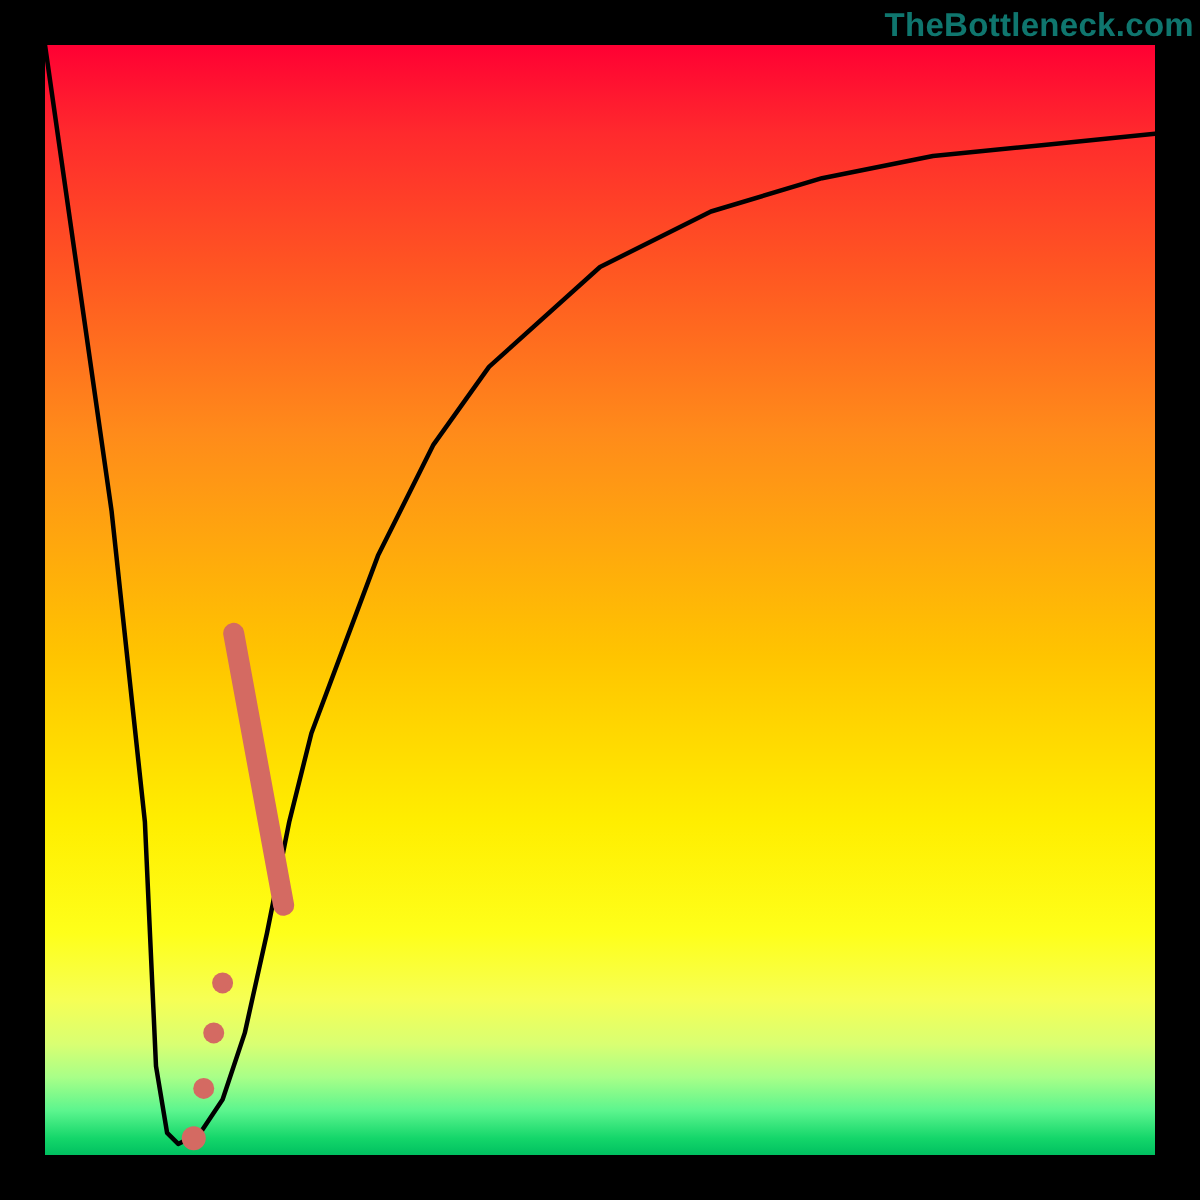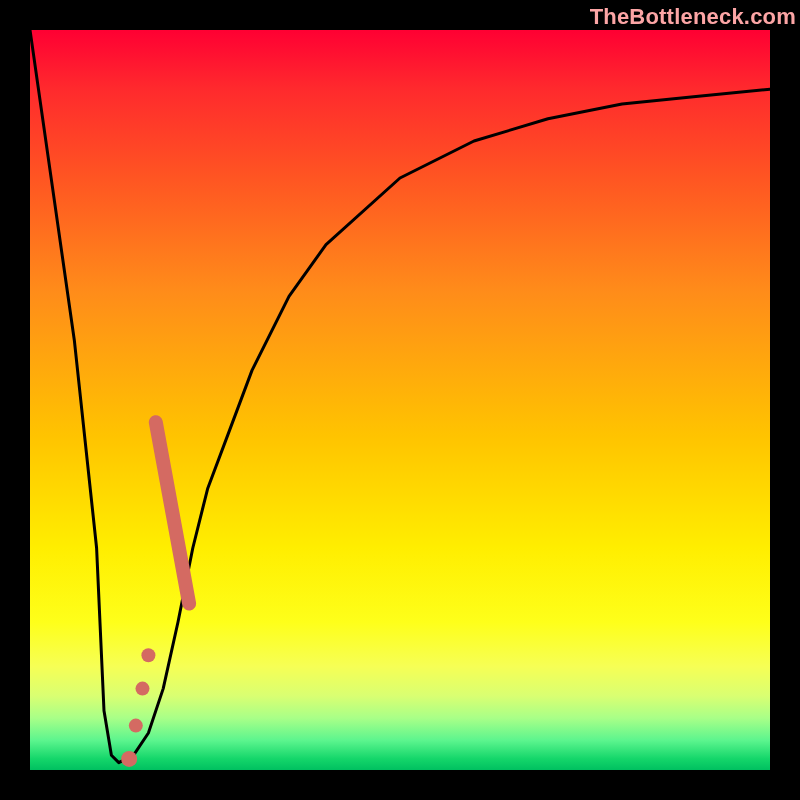--- a/index.html
+++ b/index.html
@@ -45,21 +45,21 @@
     width: 740px;
     height: 740px;
   }
   .watermark {
     position: absolute;
     top: 4px;
     right: 4px;
     font-family: Arial, Helvetica, sans-serif;
     font-size: 22px;
     font-weight: 600;
-    color: #fca5a5;
+    color: #0f766e;
     letter-spacing: 0.2px;
     user-select: none;
   }
 </style>
 </head>
 <body>
 
 <div class="frame">
   <div class="plot-area">
     <svg class="curve" viewBox="0 0 740 740">

